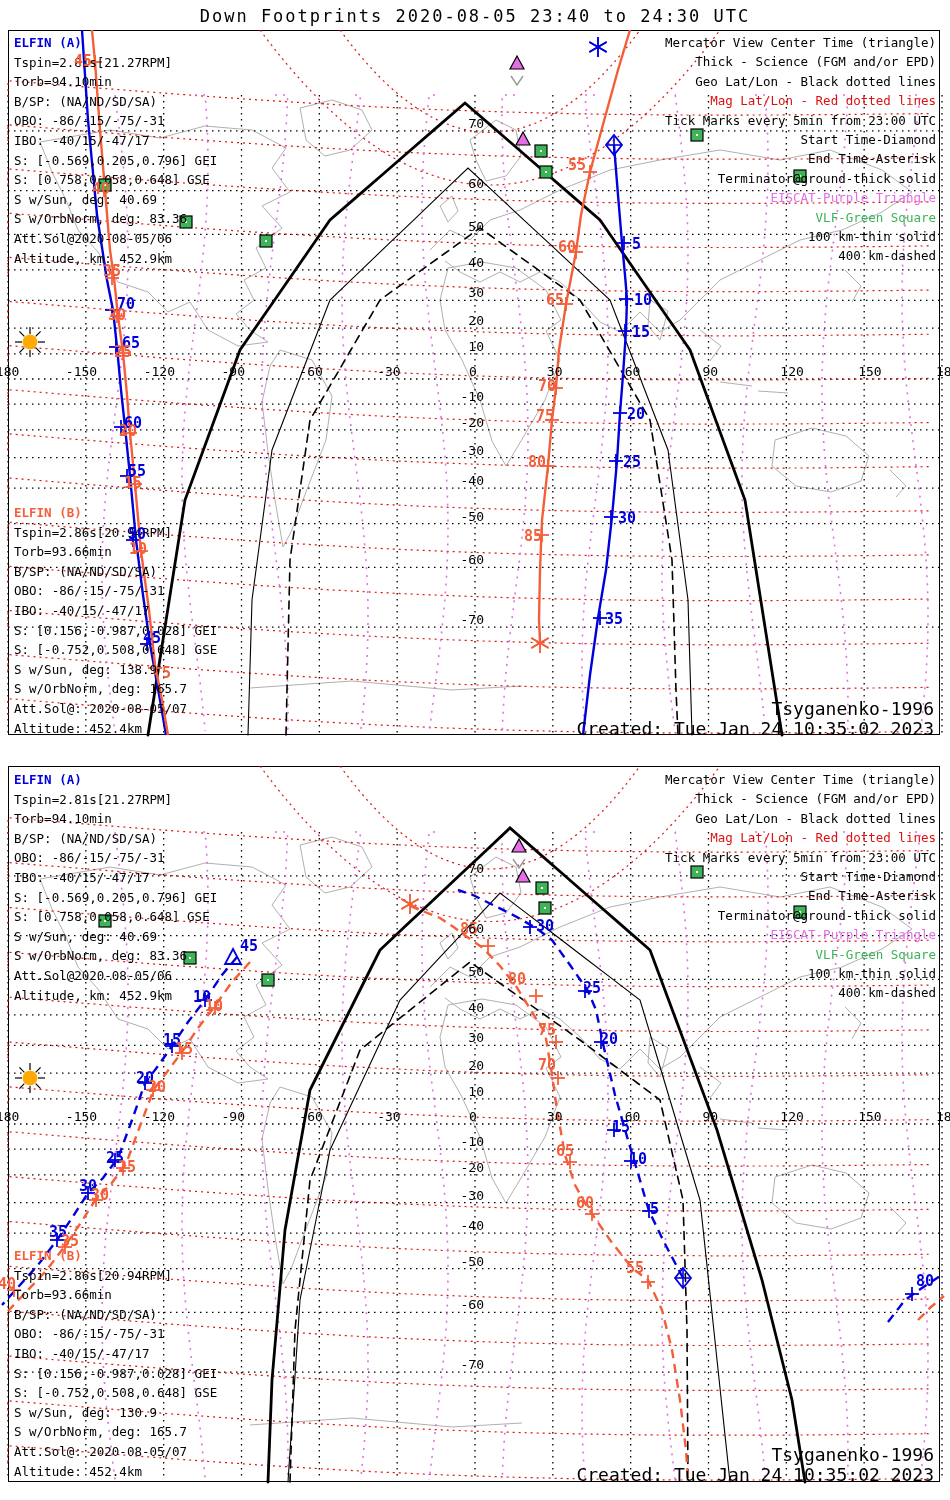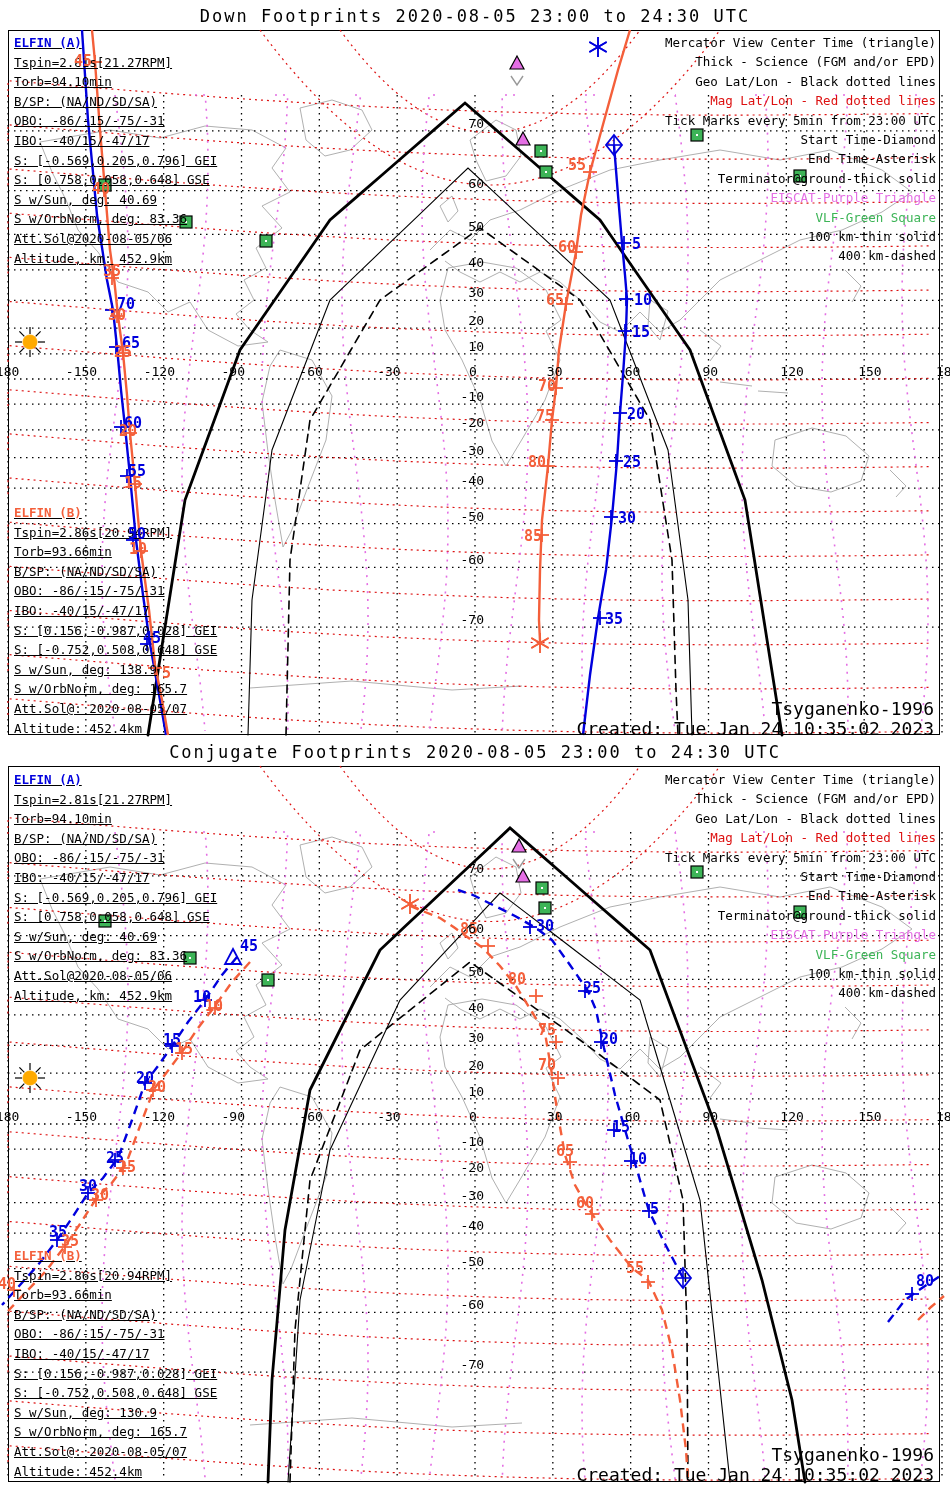--- a/index.html
+++ b/index.html
@@ -1,34 +1,33 @@
 <!DOCTYPE html>
 <html><head>
 <meta charset="utf-8">
 <style>
   html,body{margin:0;padding:0;background:#ffffff;}
   #stage{position:relative;width:950px;height:1500px;background:#ffffff;
          font-family:"DejaVu Sans Mono","Liberation Mono",monospace;color:#000;overflow:hidden;}
   .panel-title{position:absolute;width:950px;text-align:center;font-size:17px;letter-spacing:2px;color:#000;}
   .box{position:absolute;left:8px;width:932px;border:1.6px solid #000;box-sizing:border-box;}
-  .info{position:absolute;font-size:12.5px;line-height:19.6px;white-space:pre;text-decoration:underline;}
+  .info{position:absolute;font-size:12.5px;line-height:19.6px;white-space:pre;}
   .info .hd{font-weight:bold;}
   .legend{position:absolute;text-align:right;font-size:12.5px;line-height:19.4px;white-space:pre;}
   .credit{position:absolute;font-size:18px;white-space:pre;}
   .axlab{position:absolute;font-size:13px;color:#000;}
   .ticklab{position:absolute;font-size:15px;font-weight:bold;letter-spacing:0px;}
   svg{position:absolute;left:0;top:0;}
 </style>
 </head>
 <body>
 
 <div id="stage">
-  <div class="panel-title" style="top:6px;">Down Footprints 2020-08-05 23:00 to 24:30 UTC</div>
+  <div class="panel-title" style="top:6px;">Down Footprints 2020-08-05 23:40 to 24:30 UTC</div>
   <div class="box" style="top:30px;height:705px;"></div>
-  <div class="panel-title" style="top:742px;">Conjugate Footprints 2020-08-05 23:00 to 24:30 UTC</div>
   <div class="box" style="top:766px;height:716px;"></div>
 
   <svg id="map-svg" width="950" height="1500">
       <path d="M300,108 L332,100 L362,110 L372,130 L350,150 L325,156 L306,140 Z" fill="none" stroke="#b0b0b0" stroke-width="1" transform="translate(0,0)"></path>
       <path d="M40,142 L110,130 L160,138 L205,126 L252,130 L286,148 L272,168 L290,192 L262,206 L282,228 L256,248 L266,268 L244,280 L254,300 L236,314 L250,330 L268,342 L238,346 L208,330 L190,302 L168,312 L148,292 L118,282 L98,252 L78,230 L66,200 L52,172 Z" fill="none" stroke="#b0b0b0" stroke-width="1" transform="translate(0,0)"></path>
       <path d="M280,350 L312,360 L332,396 L326,440 L306,492 L291,532 L283,547 L275,500 L268,452 L262,402 L270,366 Z" fill="none" stroke="#b0b0b0" stroke-width="1" transform="translate(0,0)"></path>
       <path d="M448,268 L482,262 L516,268 L546,290 L561,320 L546,331 L560,360 L545,400 L521,441 L506,466 L492,441 L480,400 L462,360 L445,330 L440,300 Z" fill="none" stroke="#b0b0b0" stroke-width="1" transform="translate(0,0)"></path>
       <path d="M430,250 L450,230 L470,240 L490,220 L520,210 L560,190 L610,170 L660,160 L720,150 L780,160 L830,150 L882,170 L912,192 L882,212 L842,230 L800,240 L760,260 L720,280 L700,300 L680,320 L660,332 L640,312 L620,332 L600,322 L580,300 L560,282 L540,272 L520,282 L500,272 L480,282 L460,272 L445,261" fill="none" stroke="#b0b0b0" stroke-width="1" transform="translate(0,0)"></path>
       <path d="M470,140 L496,120 L516,130 L521,156 L506,176 L486,181 L476,160 Z" fill="none" stroke="#b0b0b0" stroke-width="1" transform="translate(0,0)"></path>
       <path d="M440,206 L452,196 L458,211 L448,222 Z" fill="none" stroke="#b0b0b0" stroke-width="1" transform="translate(0,0)"></path>

